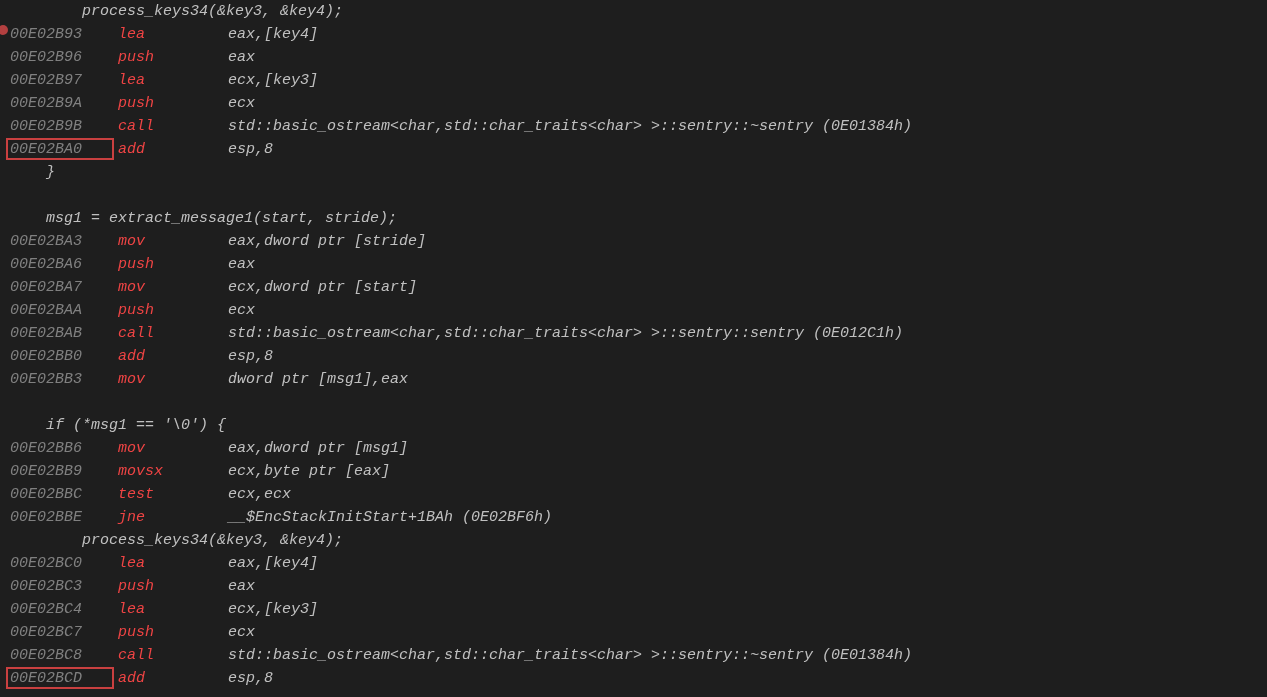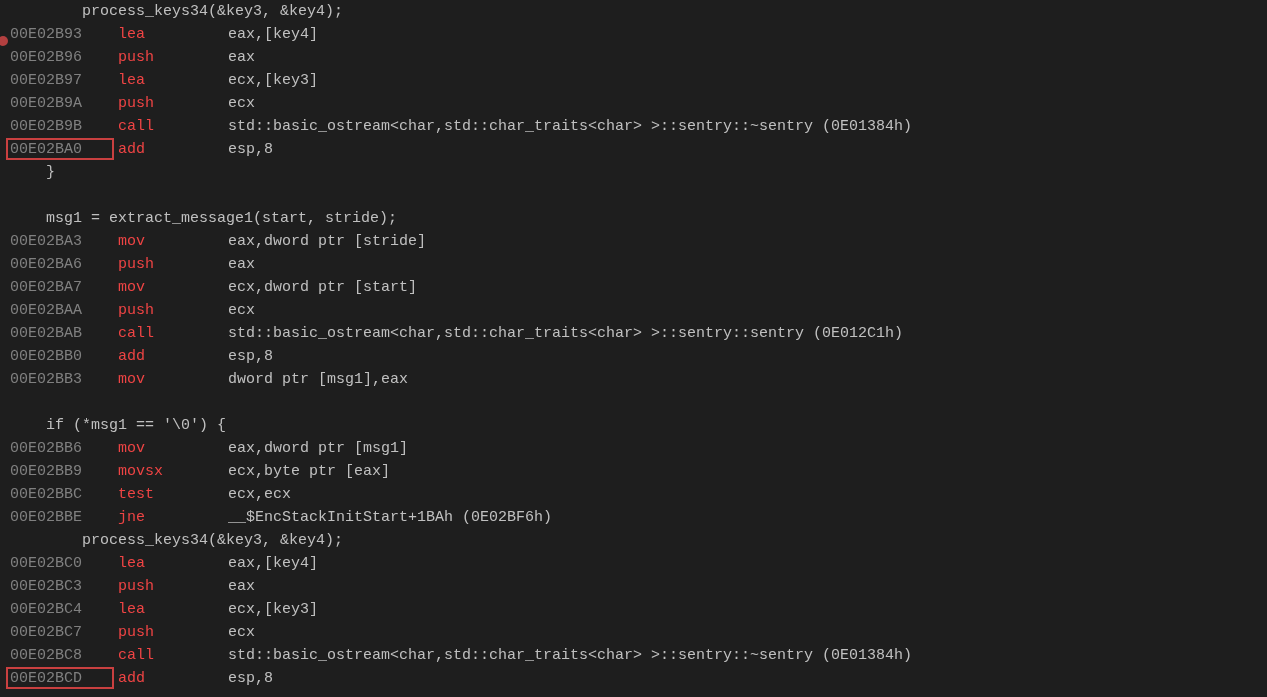--- a/index.html
+++ b/index.html
@@ -14,22 +14,23 @@
   }
   .editor {
     position: relative;
     padding-top: 0px;
     line-height: 23px;
     white-space: pre;
   }
   .line {
     display: flex;
     height: 23px;
-    align-items: flex-end;
+    align-items: flex-start;
     position: relative;
+    font-style: italic;
   }
   .gutter {
     width: 10px;
     flex: 0 0 10px;
   }
   .bp {
     width: 10px; height: 10px;
     border-radius: 50%;
     background: #b34040;
     margin-left: -2px;
@@ -37,21 +38,20 @@
   }
   .addr {
     color: #808080;
     padding-left: 0px;
   }
   .mn {
     color: #ef4444;
   }
   .op {
     color: #c0c0c0;
-    margin-top: 10px;
   }
   .src {
     color: #c0c0c0;
   }
   .hl-box {
     position: absolute;
     border: 2px solid #c94040;
     pointer-events: none;
   }
   

